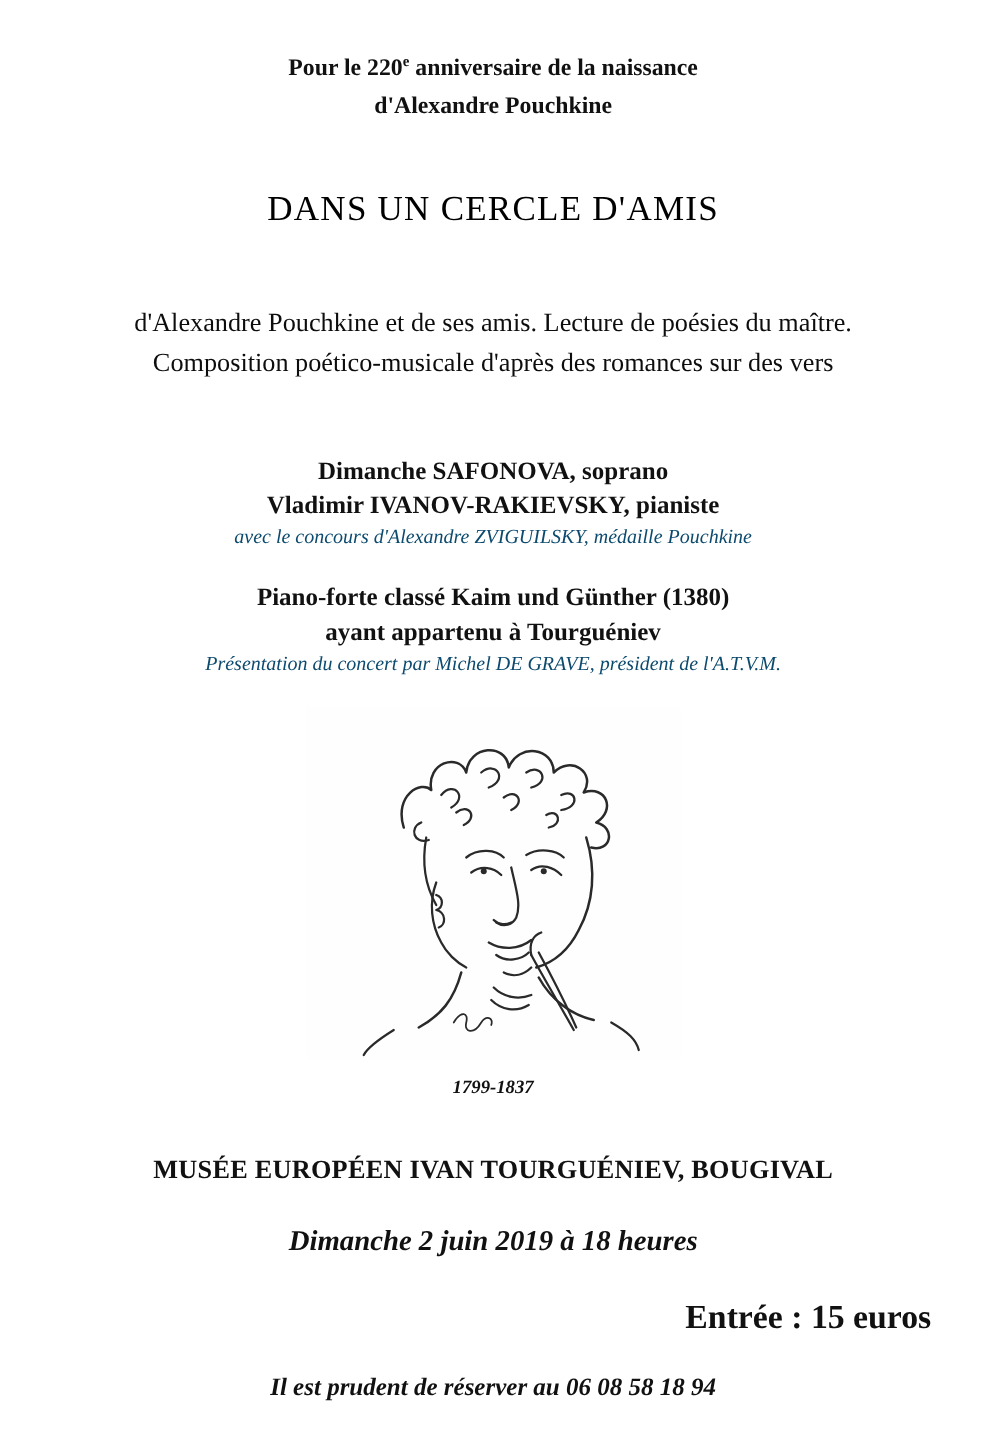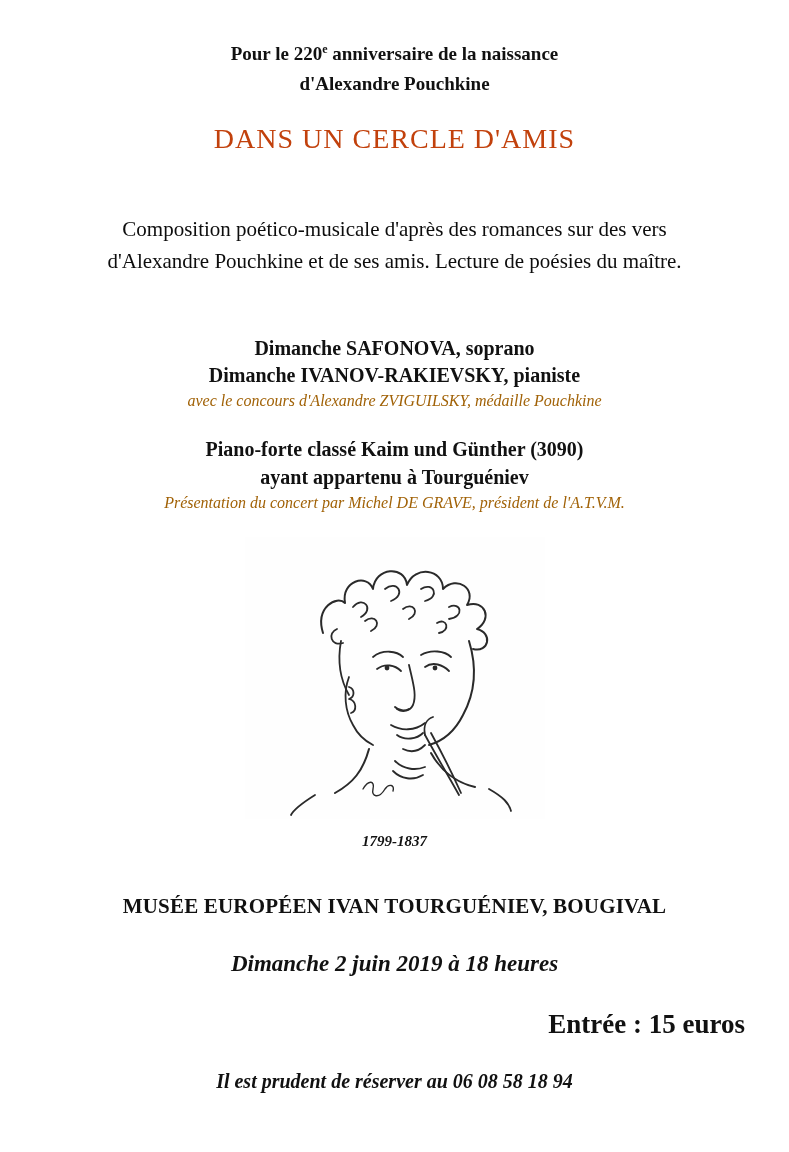--- a/index.html
+++ b/index.html
@@ -19,25 +19,25 @@
     text-align: center;
   }
   .intro {
     font-size: 19px;
     font-weight: 700;
     line-height: 30px;
     margin-top: 4px;
   }
   .intro sup { font-size: 12px; }
   .main-title {
-    margin-top: 24px;
+    margin-top: 52px;
     font-size: 28px;
     font-weight: 400;
     letter-spacing: 1px;
-    color: #c2410c;
+    color: #000000;
   }
   .description {
     margin-top: 58px;
     font-size: 21px;
     line-height: 32px;
     font-weight: 400;
     color: #0d0d0d;
   }
   .performers {
     margin-top: 58px;
@@ -45,21 +45,21 @@
   }
   .performer-line {
     font-size: 20px;
     font-weight: 700;
   }
   .small-italic {
     font-size: 16px;
     font-style: italic;
     font-weight: 400;
     line-height: 24px;
-    color: #a16207;
+    color: #0c4a6e;
   }
   .piano-block {
     margin-top: 22px;
     line-height: 28px;
   }
   .piano-line {
     font-size: 20px;
     font-weight: 700;
   }
   .portrait-wrap {
@@ -107,32 +107,32 @@
 <div class="page">
 
   <div class="intro">
     <div><span>Pour le 220</span><sup>e</sup><span> anniversaire de la naissance</span></div>
     <div>d'Alexandre Pouchkine</div>
   </div>
 
   <div class="main-title">DANS UN CERCLE D'AMIS</div>
 
   <div class="description">
+    <div>d'Alexandre Pouchkine et de ses amis. Lecture de poésies du maître.</div>
     <div>Composition poético-musicale d'après des romances sur des vers</div>
-    <div>d'Alexandre Pouchkine et de ses amis. Lecture de poésies du maître.</div>
   </div>
 
   <div class="performers">
     <div class="performer-line">Dimanche SAFONOVA, soprano</div>
-    <div class="performer-line">Dimanche IVANOV-RAKIEVSKY, pianiste</div>
+    <div class="performer-line">Vladimir IVANOV-RAKIEVSKY, pianiste</div>
     <div class="small-italic">avec le concours  d'Alexandre ZVIGUILSKY, médaille Pouchkine</div>
   </div>
 
   <div class="piano-block">
-    <div class="piano-line">Piano-forte classé Kaim und Günther (3090)</div>
+    <div class="piano-line">Piano-forte classé Kaim und Günther (1380)</div>
     <div class="piano-line">ayant appartenu à Tourguéniev</div>
     <div class="small-italic">Présentation du concert par Michel DE GRAVE, président de l'A.T.V.M.</div>
   </div>
 
   <div class="portrait-wrap">
     <svg viewBox="0 0 300 282" fill="none" stroke="#2a2a2a" stroke-width="1.8" stroke-linecap="round" stroke-linejoin="round">
 
       <path d="M78,96 C70,70 92,58 100,66 C96,44 122,36 128,52 C130,30 160,28 162,48 C170,28 198,32 198,52 C212,38 232,52 222,68 C240,62 248,82 232,92 C248,96 244,116 228,112" stroke-width="2"></path>
 
       <path d="M108,70 c10,-12 22,2 8,10"></path>

